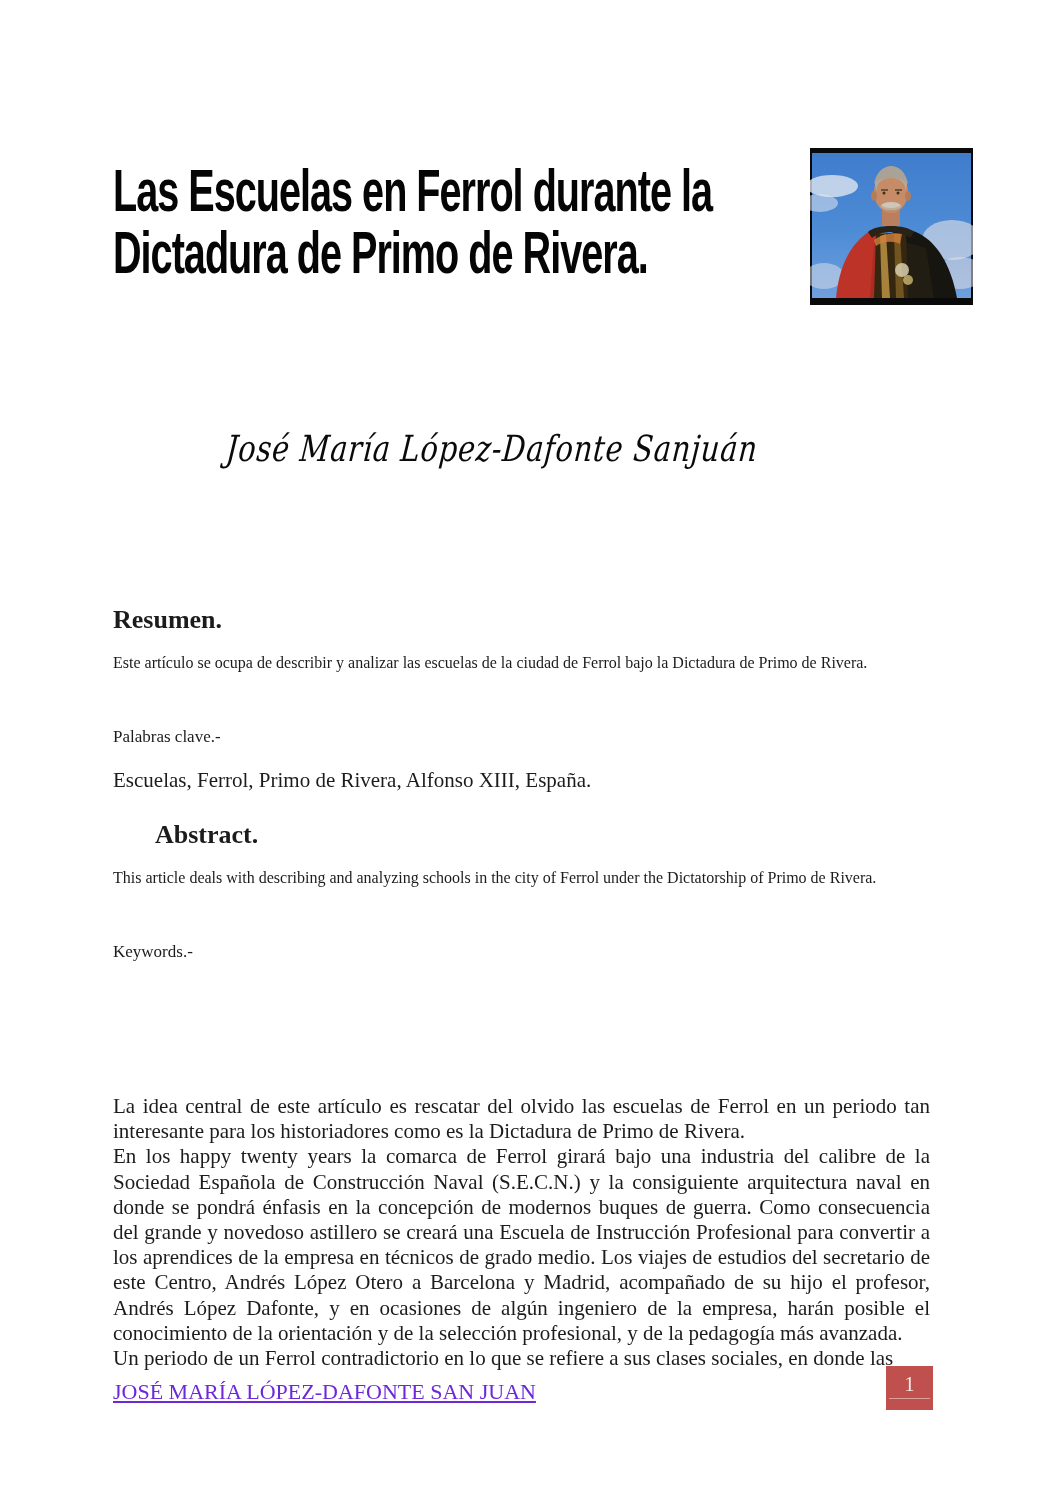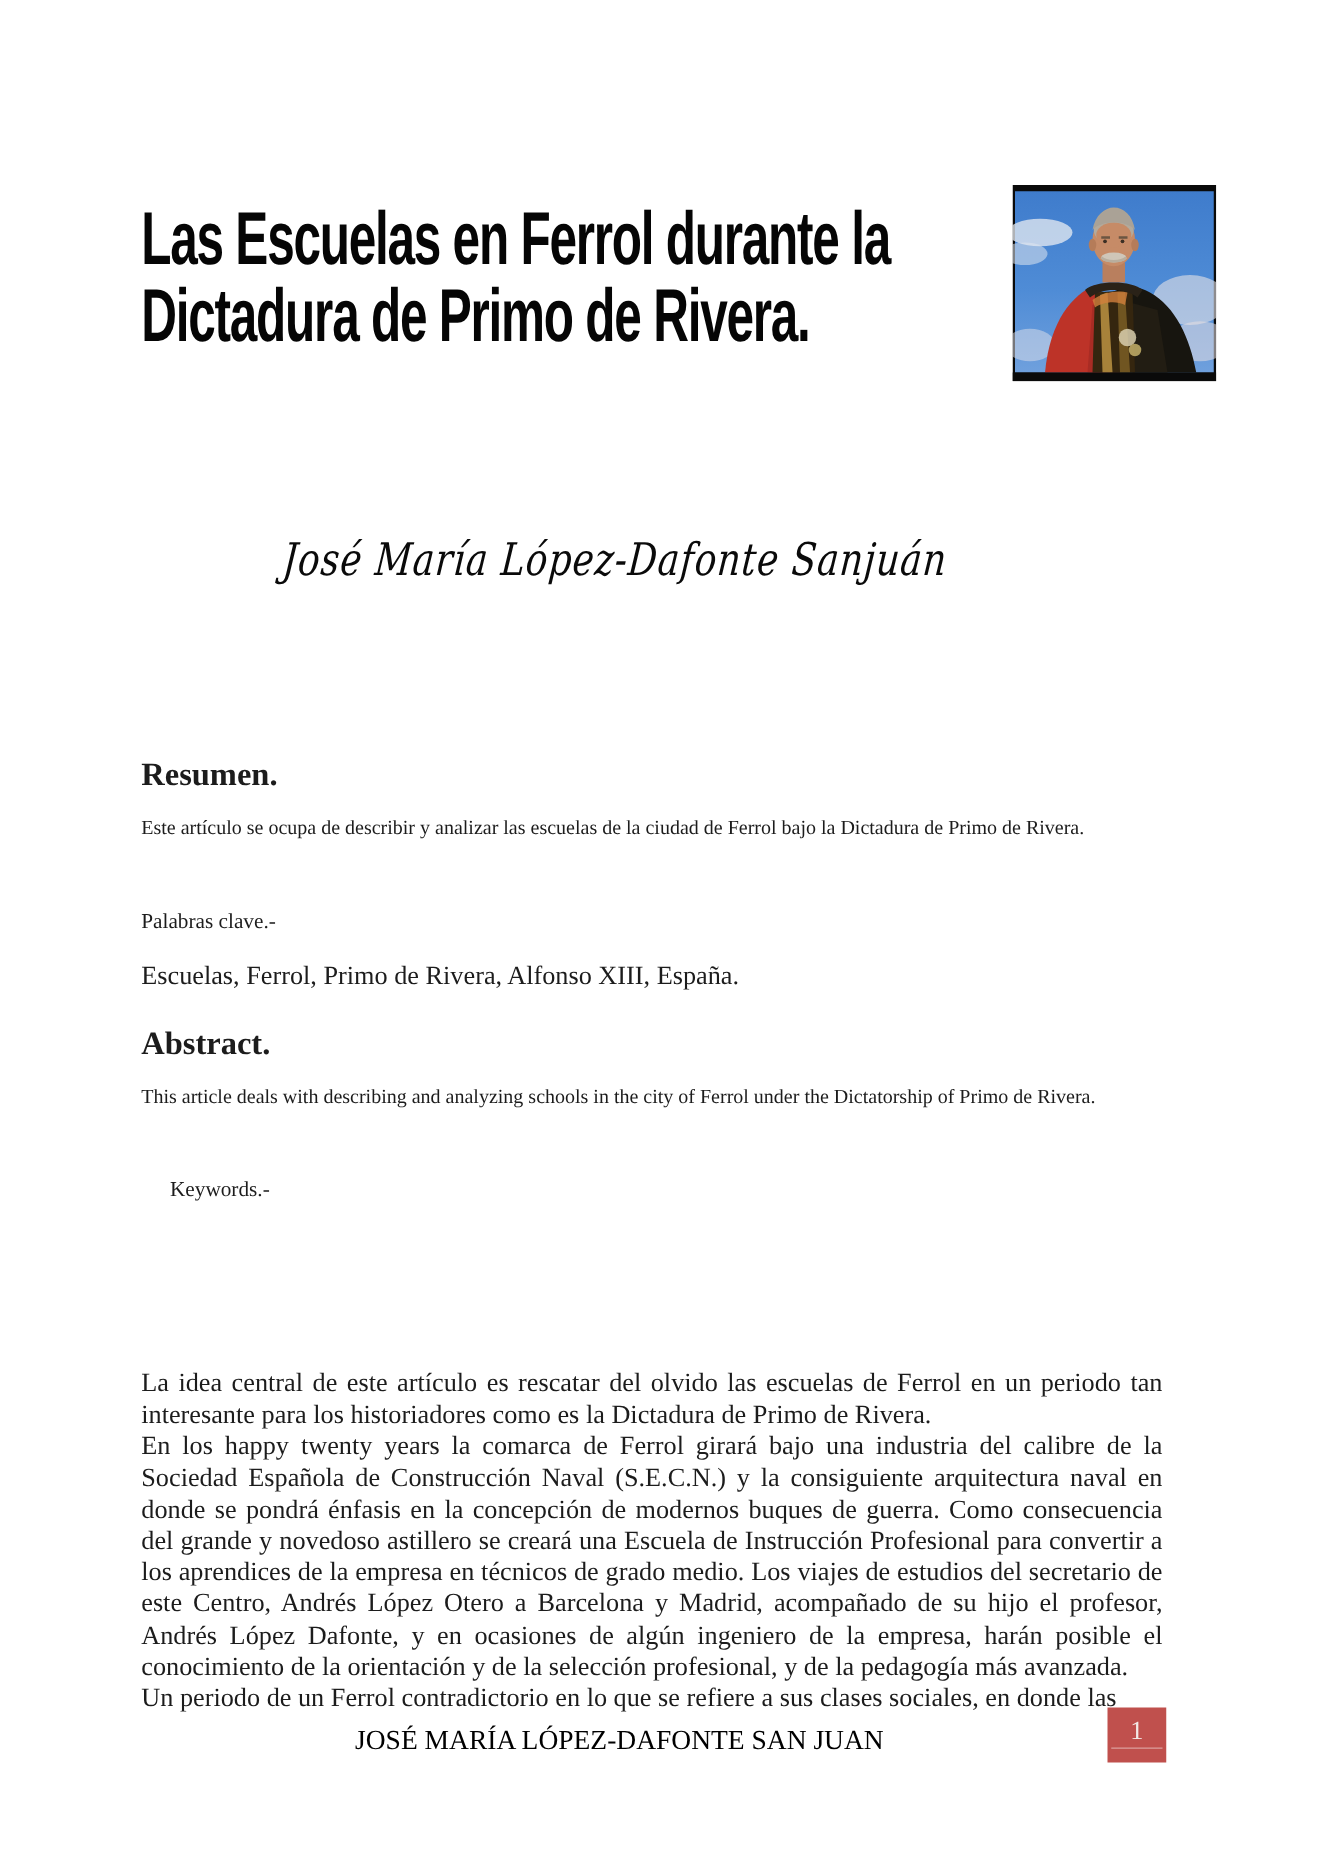--- a/index.html
+++ b/index.html
@@ -51,40 +51,41 @@
   .tx { position:absolute; left:113px; width:817px; }
   .bold-head { font-weight:bold; font-size:26px; }
   .body-p { font-size:16px; line-height:25px; text-align:justify; }
   .small-p { font-size:17px; }
   .plain-p { font-size:21px; }
 
   .resumen-head   { top:605px; }
   .resumen-body   { top:650px; }
   .palabras-label { top:727px; }
   .keywords-es    { top:768px; }
-  .abstract-head  { top:820px; }
+  .abstract-head  { top:820px;margin-left:42px; }
   .abstract-body  { top:865px; }
-  .keywords-label { top:942px;margin-left:23px; }
+  .keywords-label { top:942px; }
   .keywords-en    { top:990px; }
 
   .intro-head {
     top:1057px;
     font-weight:bold; font-size:26px;
   }
   .intro-head .suffix { font-size:17px; }
   .intro-body { top:1094px; }
   .intro-body p { font-size:21px; line-height:25.2px; text-align:justify; }
 
   
   .footer-name {
     position:absolute; top:1379px; left:113px; width:765px;
-    text-align:center;
+    text-align:left;
     font-size:22px;
-    color:#000000;
+    color:#6d28d9;
     white-space:nowrap;
+    text-decoration:underline;
   }
   .page-number-badge {
     position:absolute; left:886px; top:1366px;
     width:47px; height:44px;
     background:#c0504d;
     color:#f3e9e6;
     font-size:21px;
     font-family:"Liberation Serif", serif;
     display:flex; align-items:flex-start; justify-content:center;
     padding-top:6px;

